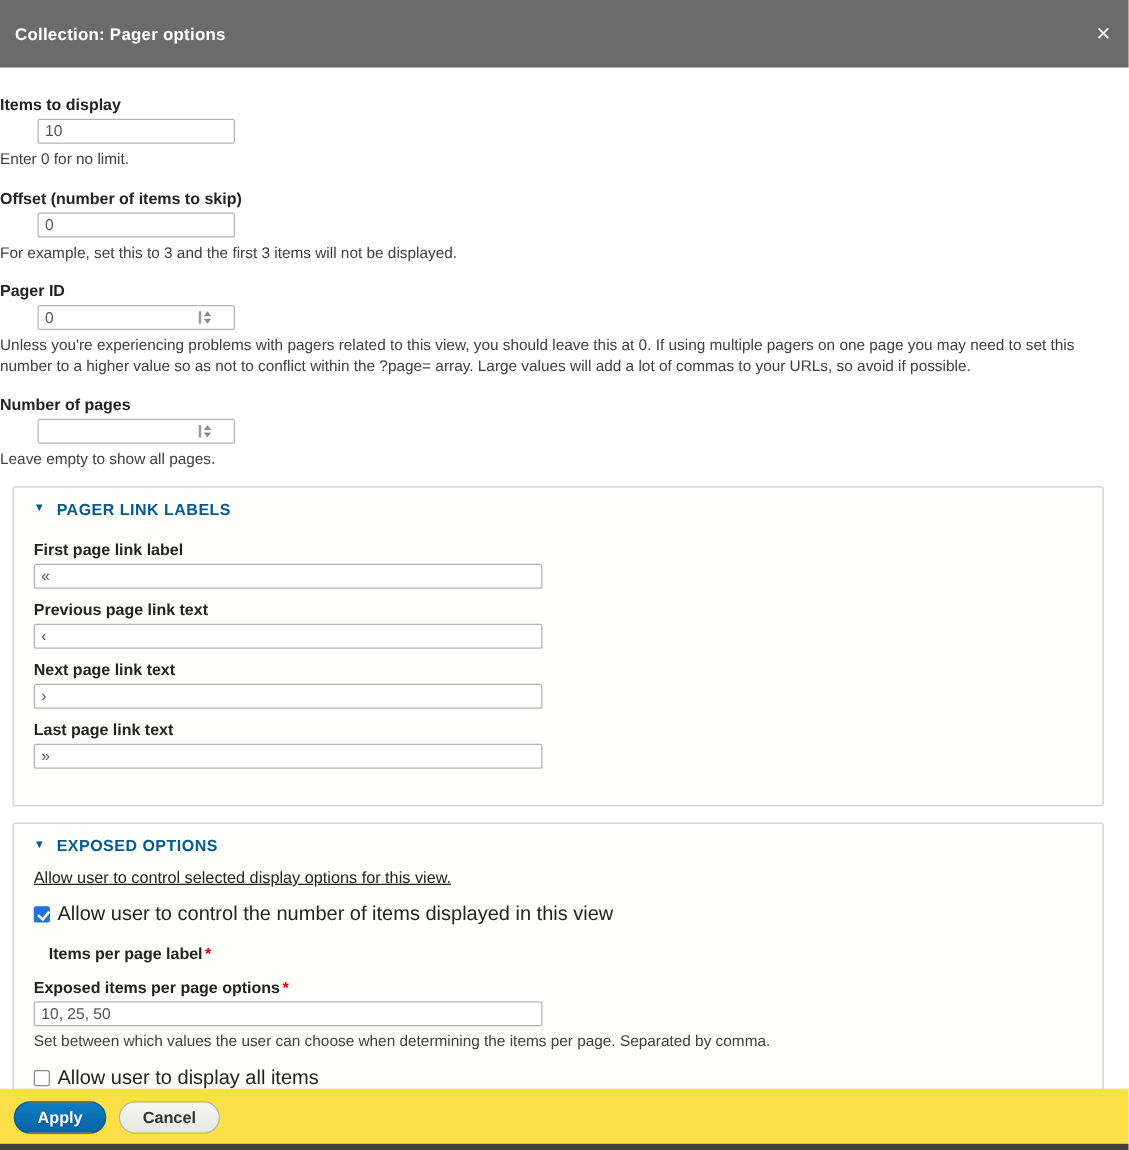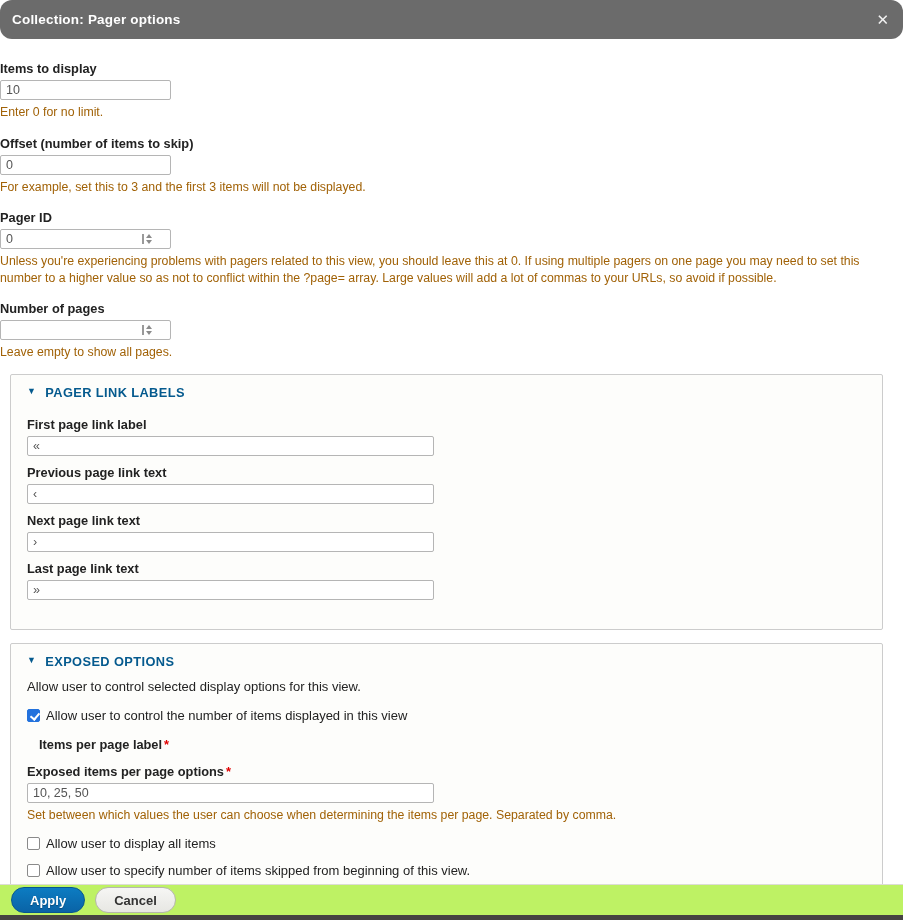--- a/index.html
+++ b/index.html
@@ -7,27 +7,26 @@
   body {
     font-family: "Liberation Sans", "DejaVu Sans", sans-serif;
     font-size: 13px;
     color: #232323;
     background: #ffffff;
     position: relative;
   }
 
   
   .modal-header {
-    height: 39px;
+    height: 54px;
     background: #6b6b6b;
     display: flex;
     align-items: center;
     justify-content: space-between;
     padding: 0 14px 0 12px;
-    border-radius: 12px;
   }
   .modal-title {
     color: #ffffff;
     font-weight: bold;
     font-size: 13.5px;
     letter-spacing: .2px;
   }
   .modal-close {
     color: #f2f2f2;
     font-weight: bold;
@@ -54,21 +53,21 @@
     font-family: "Liberation Sans", "DejaVu Sans", sans-serif;
     font-size: 12.5px;
     color: #555;
     height: 20px;
     border: 1px solid #b5b5b5;
     border-radius: 2px;
     background: #fff;
     padding: 1px 5px;
     outline: none;
   }
-  .input-short { width: 171px; }
+  .input-short { width: 158px; margin-left: 30px; }
   .input-wide { width: 407px; }
   .input-focused {
     border: 1px solid #46a3e8 !important;
     box-shadow: 0 0 4px 2px rgba(59, 153, 252, 0.5);
     color: #444;
   }
 
   
   .spinner {
     position: absolute;
@@ -90,21 +89,21 @@
     left: 4px;
     width: 0; height: 0;
     border-left: 3px solid transparent;
     border-right: 3px solid transparent;
   }
   .spinner .arrow-up    { top: 1px;  border-bottom: 4px solid #8b8b8b; }
   .spinner .arrow-down  { bottom: 1px; border-top: 4px solid #8b8b8b; }
 
   .description {
     font-size: 12.3px;
-    color: #a16207;
+    color: #404040;
     margin-top: 4px;
     line-height: 1.35;
   }
 
   
   .fieldset {
     border: 1px solid #cccccc;
     background: #fdfdfb;
     border-radius: 2px;
     margin: 0 10px 13px 10px;
@@ -127,21 +126,21 @@
     top: -1px;
   }
   .fieldset .form-item { margin-bottom: 9px; }
   .fieldset .form-item:last-child { margin-bottom: 11px; }
 
   
   .checkbox-row {
     display: flex;
     align-items: center;
     margin: 12px 0;
-    font-size: 13px;
+    font-size: 16px;
     color: #232323;
   }
   .checkbox {
     width: 13px; height: 13px;
     border: 1px solid #8a8a8a;
     border-radius: 2px;
     background: #fff;
     margin-right: 6px;
     flex: 0 0 13px;
     position: relative;
@@ -154,28 +153,28 @@
   .checkbox.checked::after {
     content: "";
     position: absolute;
     left: 3.5px; top: 1px;
     width: 4px; height: 7px;
     border: solid #fff;
     border-width: 0 2px 2px 0;
     transform: rotate(40deg);
   }
 
-  .plain-text { font-size: 13px; color: #232323; margin: 4px 0 14px 0; }
+  .plain-text { font-size: 13px; color: #232323; margin: 4px 0 14px 0; text-decoration: underline; }
 
   
   .footer {
     position: absolute;
     left: 0; right: 0; bottom: 5px;
-    height: 31px;
-    background: #bef264;
+    height: 44px;
+    background: #fde047;
     border-top: 1px solid #dddcd6;
     display: flex;
     align-items: center;
     padding-left: 11px;
   }
   .btn {
     font-family: "Liberation Sans", "DejaVu Sans", sans-serif;
     font-size: 13px;
     font-weight: bold;
     height: 26px;

